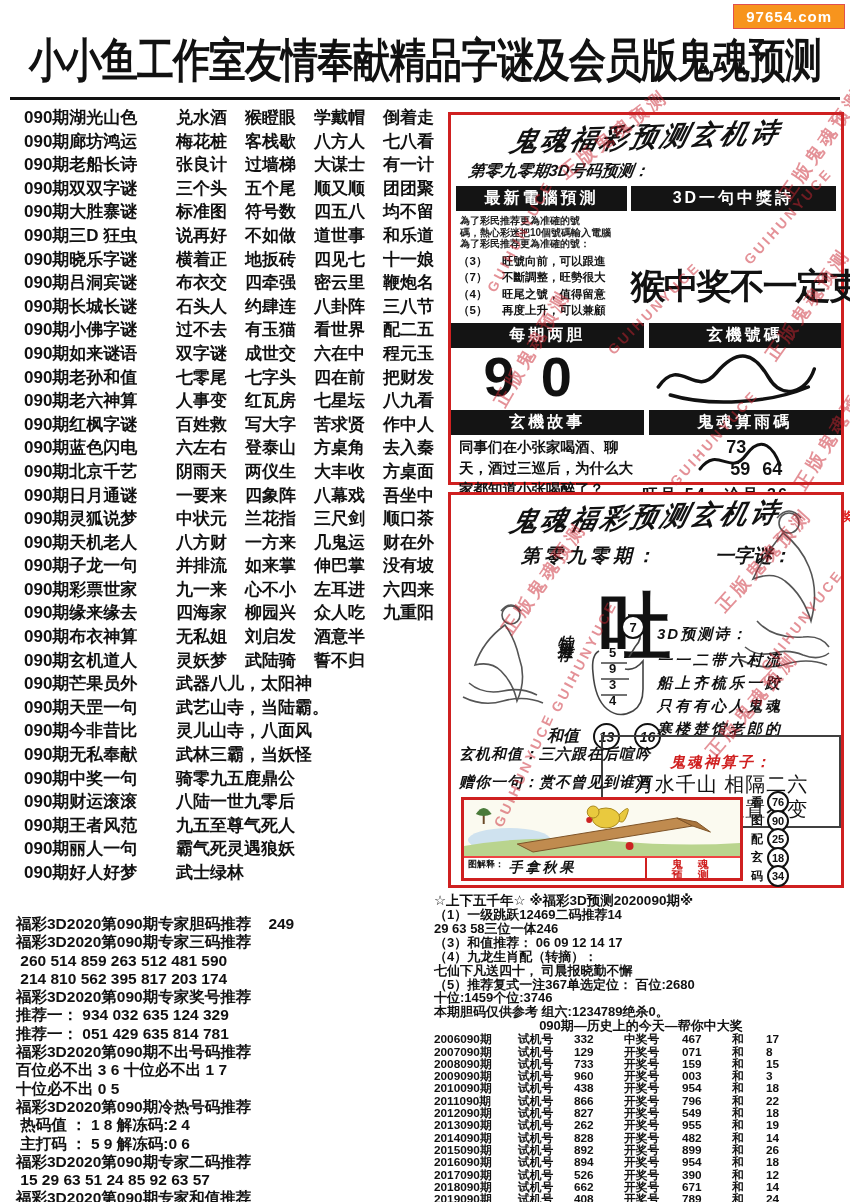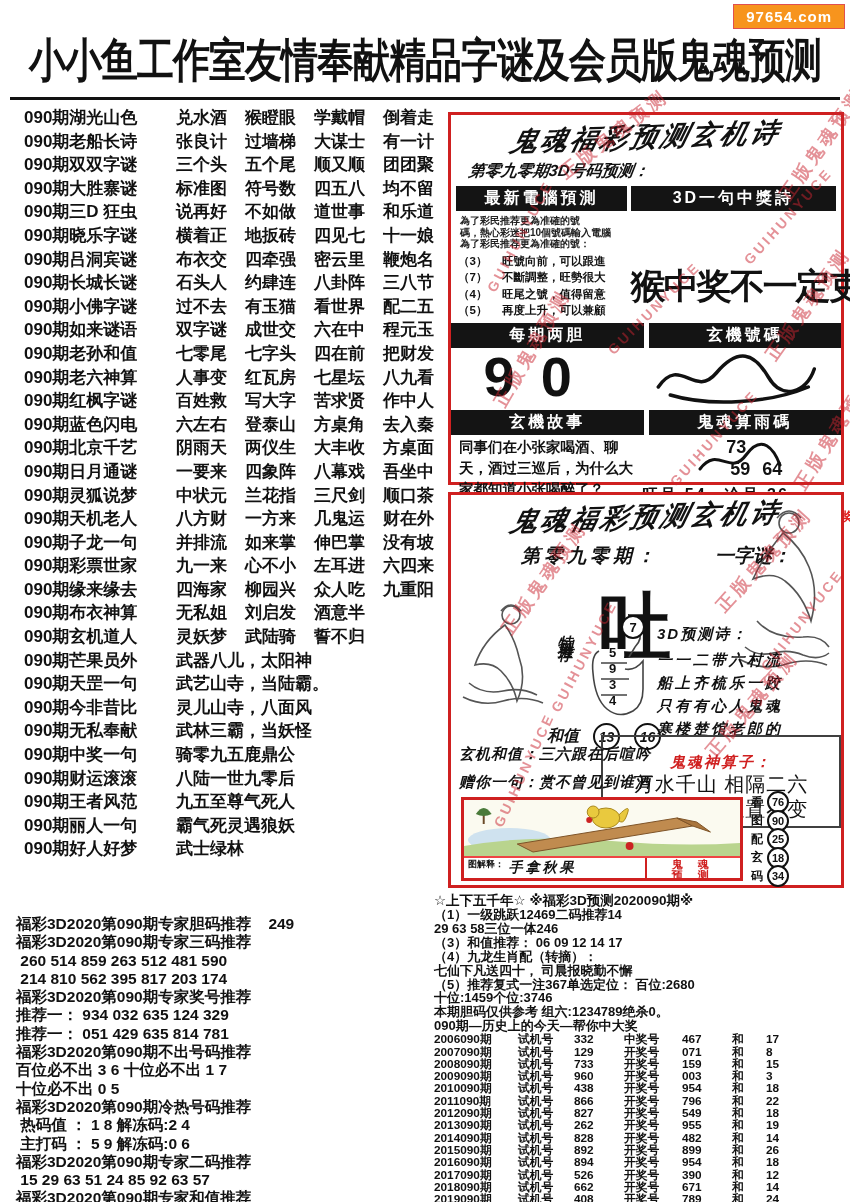--- a/index.html
+++ b/index.html
@@ -84,21 +84,21 @@
   .side-code{position:absolute;left:300px;top:298px;}
   .side-row{display:flex;align-items:center;height:18.5px;}
   .side-char{width:16px;font-size:12px;font-weight:900;}
   .side-row .circle-num{width:22px;height:22px;font-size:11px;border-width:2px;}
   
   .bottom-left{position:absolute;left:16px;top:915px;width:418px;}
   .bl-line{font-size:15.5px;font-weight:bold;line-height:18.3px;white-space:pre;}
   .bottom-right{position:absolute;left:434px;top:893px;width:414px;}
   .br-header{font-size:13.5px;font-weight:900;line-height:15px;white-space:nowrap;}
   .br-line{font-size:13px;font-weight:bold;line-height:13.9px;white-space:pre;}
-  .history-title{font-size:13px;font-weight:900;line-height:14px;white-space:nowrap;}
+  .history-title{font-size:13px;font-weight:900;line-height:14px;white-space:nowrap;text-align:center;}
   .history-row{display:flex;font-size:11.8px;font-weight:bold;line-height:12.3px;white-space:nowrap;}
   .h-p{width:84px;}.h-l1{width:56px;}.h-n1{width:50px;}.h-l2{width:58px;}.h-n2{width:50px;}
   .h-l3{width:34px;}.h-n3{width:30px;}
   
   .wm{position:absolute;color:rgba(202,36,48,0.5);font-weight:bold;pointer-events:none;white-space:nowrap;z-index:5;}
   .wm-cn{font-size:18px;letter-spacing:4px;}
   .wm-en{font-size:14px;letter-spacing:3px;}
   svg{display:block;}
 </style>
 </head>
@@ -110,20 +110,27 @@
   <div class="page-title">小小鱼工作室友情奉献精品字谜及会员版鬼魂预测</div>
   <div class="header-rule"></div>
 
   <div class="riddle-list">
       <div class="riddle-row">
         <span class="r-label">090期湖光山色</span>
         <span class="r-phrase">兑水酒</span>
         <span class="r-phrase">猴瞪眼</span>
         <span class="r-phrase">学戴帽</span>
         <span class="r-phrase">倒着走</span>
+      </div>
+      <div class="riddle-row">
+        <span class="r-label">090期廊坊鸿运</span>
+        <span class="r-phrase">梅花桩</span>
+        <span class="r-phrase">客栈歇</span>
+        <span class="r-phrase">八方人</span>
+        <span class="r-phrase">七八看</span>
       </div>
       <div class="riddle-row">
         <span class="r-label">090期老船长诗</span>
         <span class="r-phrase">张良计</span>
         <span class="r-phrase">过墙梯</span>
         <span class="r-phrase">大谋士</span>
         <span class="r-phrase">有一计</span>
       </div>
       <div class="riddle-row">
         <span class="r-label">090期双双字谜</span>

